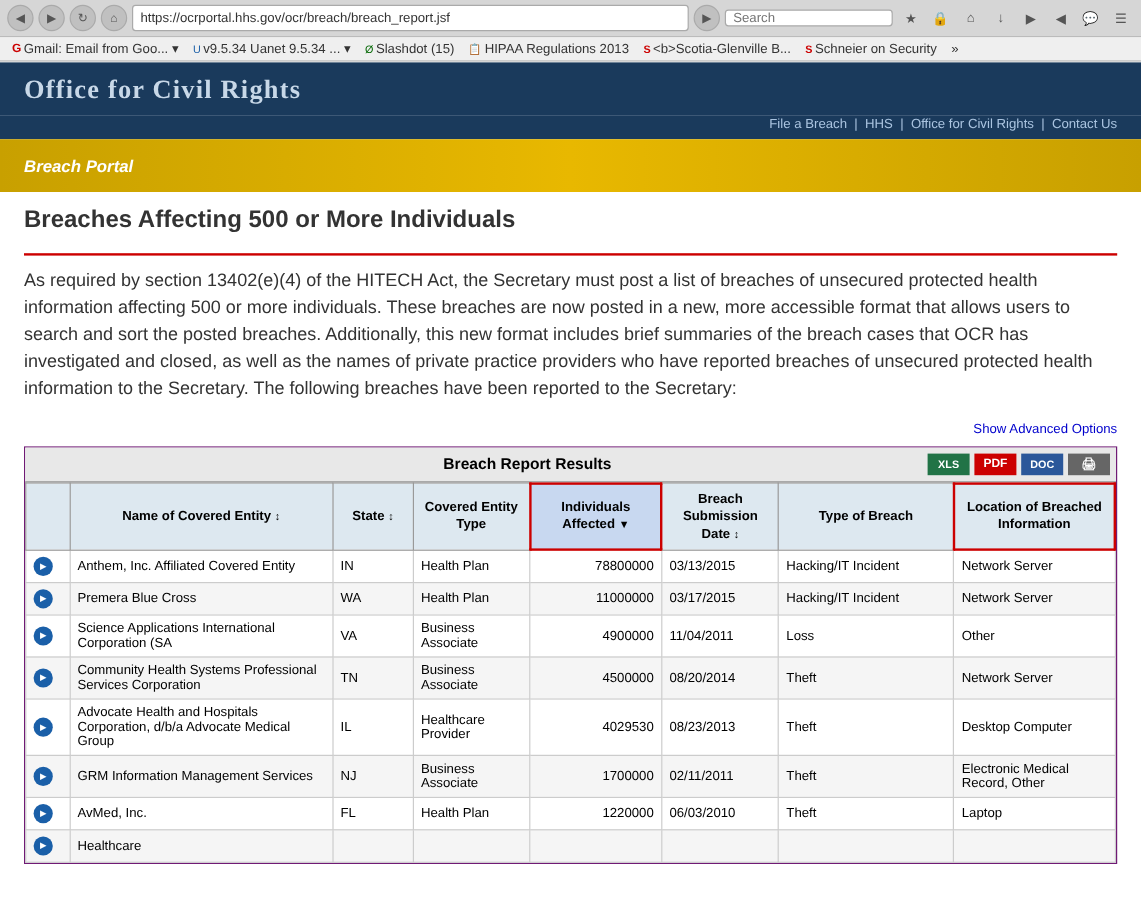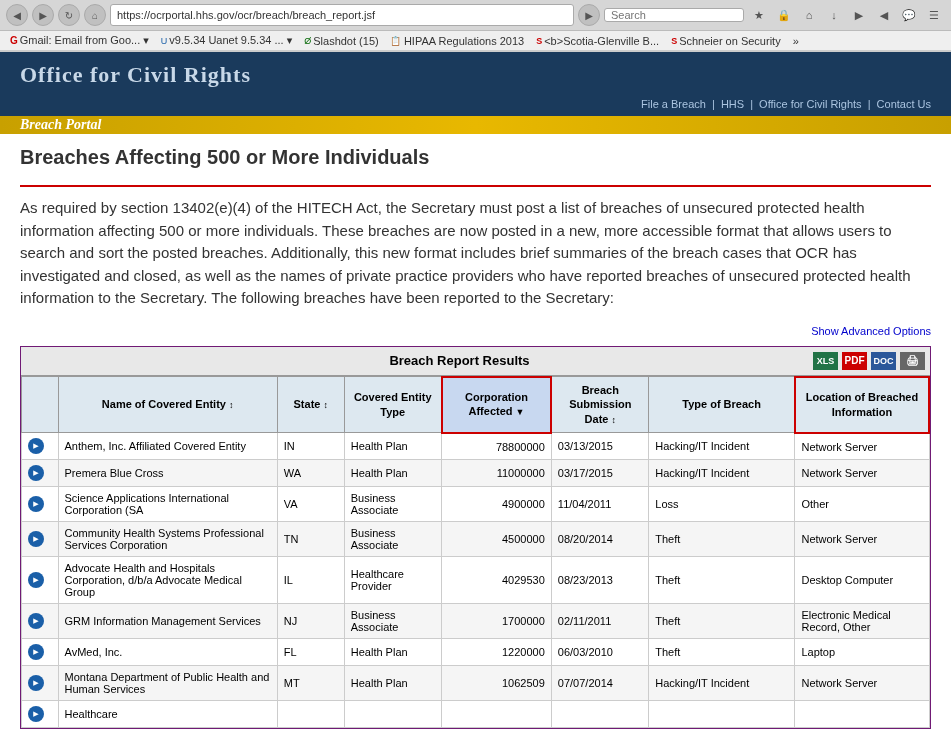--- a/index.html
+++ b/index.html
@@ -25,40 +25,40 @@
     .site-header { background: #1a3a5c; padding: 10px 20px 8px; }
     .site-title { font-size: 22px; font-weight: bold; color: #fff; letter-spacing: 1px; font-family: Georgia, serif; }
     .site-title span { color: #c8d8e8; }
 
     
     .top-links { background: #1a3a5c; text-align: right; padding: 2px 20px 6px; font-size: 11px; }
     .top-links a { color: #aac4e0; text-decoration: none; }
     .top-links .sep { color: #aac4e0; margin: 0 3px; }
 
     
-    .gold-bar { background: linear-gradient(to right, #c8a000, #e8b800, #c8a000); padding: 1px 20px; font-family: Liberation Serif, serif; }
+    .gold-bar { background: linear-gradient(to right, #c8a000, #e8b800, #c8a000); padding: 14px 20px; }
     .portal-title { color: #fff; font-weight: bold; font-size: 14px; font-style: italic; }
 
     
     .main-content { padding: 12px 20px; }
 
     .page-heading { font-size: 20px; font-weight: bold; color: #333; border-bottom: 2px solid #cc0000; padding-bottom: 16px; margin-bottom: 10px; }
 
     .intro-text { font-size: 15px; color: #333; line-height: 1.5; margin-bottom: 14px; }
 
     .show-advanced { text-align: right; margin-bottom: 8px; }
     .show-advanced a { color: #0000cc; font-size: 11px; text-decoration: none; }
 
     
     .table-container { border: 1px solid #701a75; }
 
     .table-title-bar { background: #e8e8e8; text-align: center; padding: 5px; font-weight: bold; font-size: 13px; border-bottom: 1px solid #999; display: flex; justify-content: space-between; align-items: center; }
     .table-title-text { flex: 1; text-align: center; }
     .table-icons { display: flex; gap: 4px; align-items: center; }
-    .tbl-icon { width: 25px; height: 18px; display: flex; align-items: center; justify-content: center; font-size: 10px; cursor: pointer; }
+    .tbl-icon { width: 35px; height: 18px; display: flex; align-items: center; justify-content: center; font-size: 10px; cursor: pointer; }
     .tbl-icon.excel { background: #217346; color: #fff; font-weight: bold; font-size: 9px; }
     .tbl-icon.pdf { background: #cc0000; color: #fff; font-weight: bold; font-size: 10px; }
     .tbl-icon.word { background: #2b579a; color: #fff; font-weight: bold; font-size: 9px; }
     .tbl-icon.print { background: #666; color: #fff; font-size: 10px; }
 
     
     .breach-table { width: 100%; border-collapse: collapse; }
     .breach-table th { background: #dde8f0; border: 1px solid #999; padding: 6px 6px; font-size: 11px; font-weight: bold; text-align: center; vertical-align: middle; line-height: 1.3; }
     .breach-table th.col-name { width: 180px; }
     .breach-table th.col-state { width: 55px; }
@@ -189,21 +189,21 @@
               <span class="sort-arrow"> ↕</span>
             </th>
             <th class="col-state">
               <span>State</span>
               <span class="sort-arrow"> ↕</span>
             </th>
             <th class="col-entity">
               <span>Covered Entity Type</span>
             </th>
             <th class="col-individuals col-individuals-header" style="border: 2px solid #cc0000; background: #c8d8f0;">
-              <span>Corporation Affected</span>
+              <span>Individuals Affected</span>
               <span class="sort-arrow"> ▼</span>
             </th>
             <th class="col-date">
               <span>Breach Submission Date</span>
               <span class="sort-arrow"> ↕</span>
             </th>
             <th class="col-breach">
               <span>Type of Breach</span>
             </th>
             <th class="col-location" style="border: 2px solid #cc0000;">
@@ -283,30 +283,20 @@
             <td><div class="expand-btn"></div></td>
             <td>AvMed, Inc.</td>
             <td>FL</td>
             <td>Health Plan</td>
             <td class="col-individuals-cell">1220000</td>
             <td>06/03/2010</td>
             <td>Theft</td>
             <td>Laptop</td>
           </tr>
 
-          <tr>
-            <td><div class="expand-btn"></div></td>
-            <td>Montana Department of Public Health and Human Services</td>
-            <td>MT</td>
-            <td>Health Plan</td>
-            <td class="col-individuals-cell">1062509</td>
-            <td>07/07/2014</td>
-            <td>Hacking/IT Incident</td>
-            <td>Network Server</td>
-          </tr>
 
           <tr>
             <td><div class="expand-btn"></div></td>
             <td>Healthcare</td>
             <td></td>
             <td></td>
             <td></td>
             <td></td>
             <td></td>
             <td></td>

